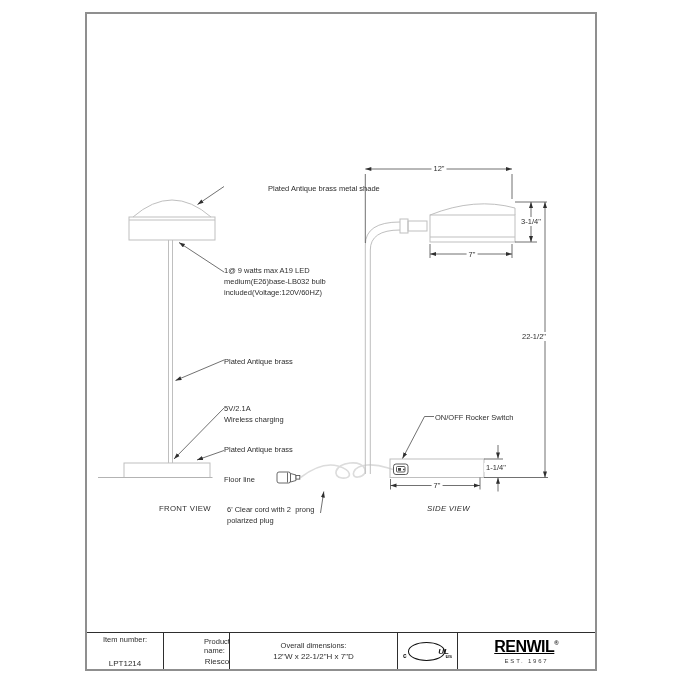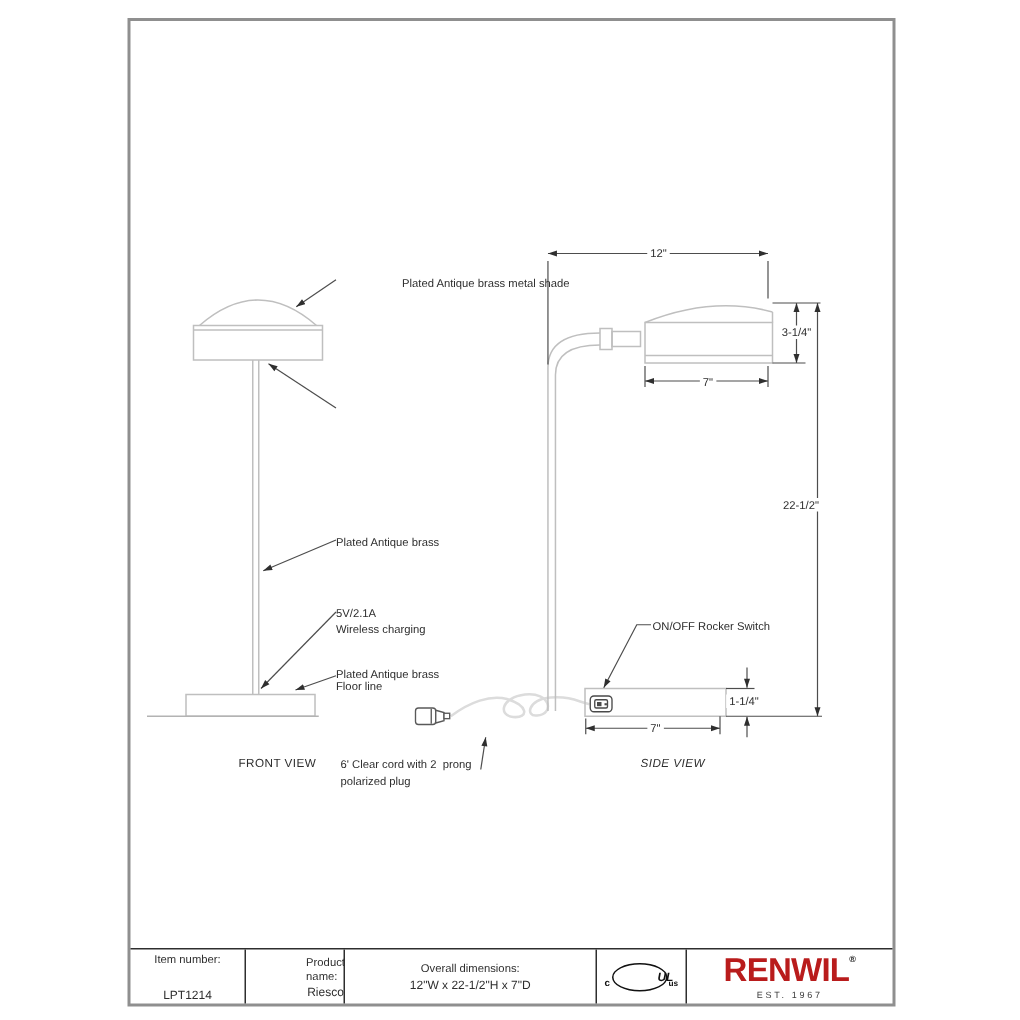--- a/index.html
+++ b/index.html
@@ -24,21 +24,21 @@
   .f-value{font-size:8px;color:#2e2e2e;}
   
   .ul-wrap{display:flex;align-items:flex-end;gap:1px;}
   .ul-c{font-size:6.5px;font-weight:bold;color:#111;margin-bottom:2px;}
   .ul-circle{width:19px;height:19px;border:1.6px solid #111;border-radius:50%;
     display:flex;align-items:center;justify-content:center;
     font-size:8px;font-weight:bold;font-style:italic;color:#111;box-sizing:border-box;padding-left:35px;}
   .ul-us{font-size:5.5px;font-weight:bold;color:#111;margin-bottom:2px;}
   
   .brand-row{display:flex;align-items:flex-start;line-height:1;}
-  .brand-name{font-size:22px;font-weight:bold;letter-spacing:-0.5px;color:#b91c1c;}
+  .brand-name{font-size:16px;font-weight:bold;letter-spacing:-0.5px;color:#000000;text-decoration:underline;}
   .brand-reg{font-size:6px;font-weight:bold;color:#151515;margin-top:1px;}
   .brand-est{font-size:6px;letter-spacing:1.8px;color:#3a3a3a;margin-top:1px;text-align:center;}
 </style>
 </head>
 <body>
 
 <div class="canvas">
   <div class="page">
 
     <svg class="draw-svg" viewBox="0 0 508 655">
@@ -110,25 +110,28 @@
         <path d="M137,258 L92,228.5" marker-end="url(#ae)"></path>
         <path d="M137,346 L88.5,366.5" marker-end="url(#ae)"></path>
         <path d="M137,394 L87,445" marker-end="url(#ae)"></path>
         <path d="M137,436.5 L110,446" marker-end="url(#ae)"></path>
         <path d="M233.5,499 L236.8,477.5" marker-end="url(#ae)"></path>
         <path d="M347,402.5 H337.5 L315.5,444.5" marker-end="url(#ae)"></path>
       </g>
     </svg>
 
     <div class="lbl" style="left:137px;top:169px;margin-left:44px;">Plated Antique brass metal shade</div>
+    <div class="lbl" style="left:137px;top:251px;">1@ 9 watts max A19 LED
+medium(E26)base-LB032 bulb
+included(Voltage:120V/60HZ)</div>
     <div class="lbl" style="left:137px;top:342px;">Plated Antique brass</div>
     <div class="lbl" style="left:137px;top:389px;">5V/2.1A
 Wireless charging</div>
     <div class="lbl" style="left:137px;top:430px;">Plated Antique brass</div>
-    <div class="lbl" style="left:137px;top:438px;">Floor line</div>
+    <div class="lbl" style="left:137px;top:460px;">Floor line</div>
     <div class="lbl" style="left:140px;top:490px;">6' Clear cord with 2  prong
 polarized plug</div>
     <div class="view-title" style="left:48px;top:490px;padding-left:24px;">FRONT VIEW</div>
 
     <div class="lbl" style="left:348px;top:398px;">ON/OFF Rocker Switch</div>
     <div class="view-title" style="left:340px;top:490px;font-style:italic;">SIDE VIEW</div>
     <div class="dim" style="left:352px;top:150px;">12"</div>
     <div class="dim" style="left:444px;top:203px;">3-1/4"</div>
     <div class="dim" style="left:385px;top:235.5px;">7"</div>
     <div class="dim" style="left:447px;top:318px;">22-1/2"</div>

